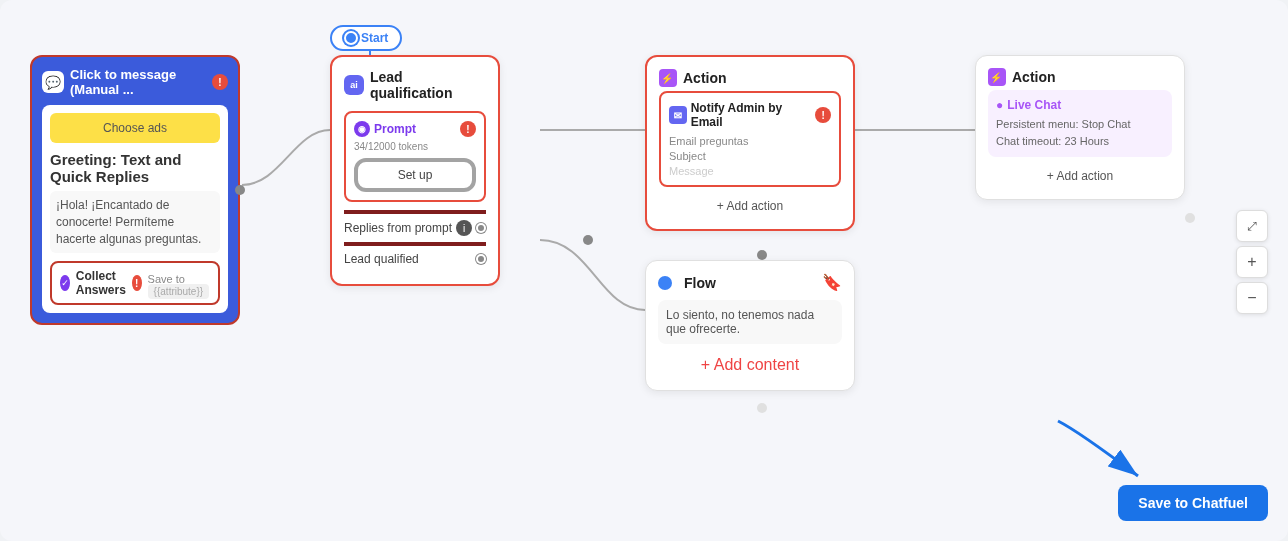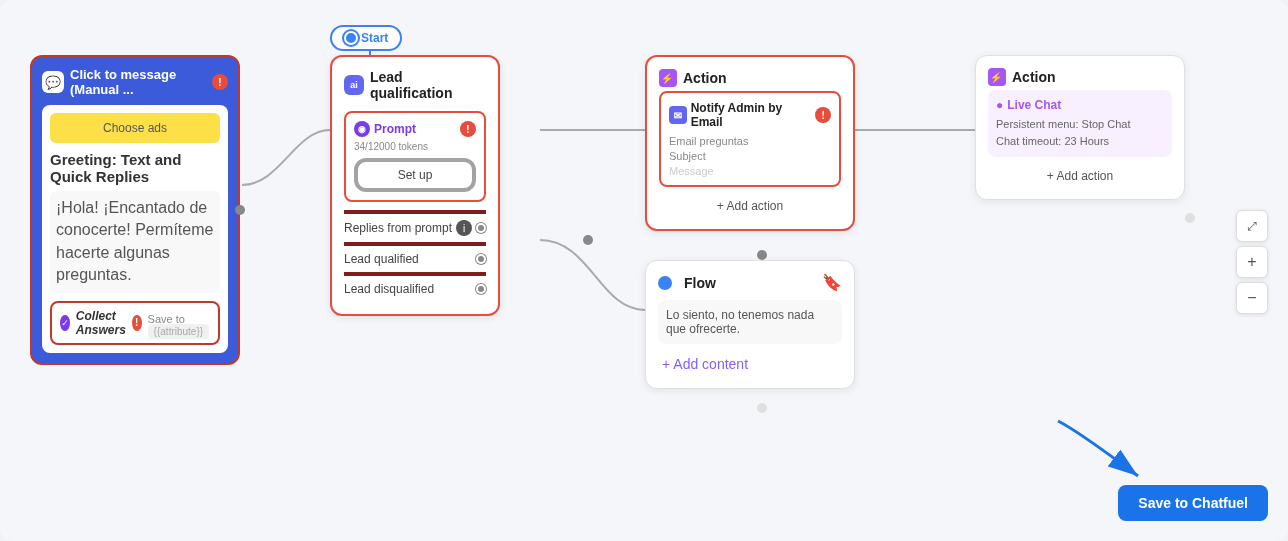--- a/index.html
+++ b/index.html
@@ -84,21 +84,21 @@
     }
 
     .greeting-label {
       font-size: 15px;
       font-weight: 600;
       color: #333;
       margin-bottom: 6px;
     }
 
     .greeting-text {
-      font-size: 16px;
+      font-size: 12px;
       color: #555;
       background: #f8f8f8;
       border-radius: 6px;
       padding: 6px;
       margin-bottom: 8px;
       line-height: 1.4;
     }
 
     .collect-answers-section {
       border: 2px solid #c0392b;
@@ -107,21 +107,20 @@
       display: flex;
       align-items: center;
       gap: 6px;
     }
 
     .collect-answers-title {
       font-size: 12px;
       font-weight: 600;
       color: #333;
       flex: 1;
-      font-style: italic;
     }
 
     .save-to-row {
       display: flex;
       align-items: center;
       gap: 4px;
       margin-top: 4px;
       font-size: 11px;
       color: #888;
     }
@@ -408,23 +407,23 @@
     .flow-content {
       background: #f8f8f8;
       border-radius: 8px;
       padding: 8px;
       margin-bottom: 8px;
       font-size: 12px;
       color: #555;
     }
 
     .add-content-link {
-      text-align: left;
-      font-size: 14px;
-      color: #8b5cf6;
+      text-align: center;
+      font-size: 16px;
+      color: #ef4444;
       cursor: pointer;
       padding: 4px;
     }
 
     
     .zoom-controls {
       position: absolute;
       right: 20px;
       top: 210px;
       display: flex;
@@ -635,24 +634,20 @@
         <span>Replies from prompt</span>
         <div style="display:flex;align-items:center;gap:4px;">
           <div class="info-icon">i</div>
           <div class="reply-dot-right"></div>
         </div>
       </div>
       <div class="reply-item">
         <span>Lead qualified</span>
         <div class="reply-dot-right"></div>
       </div>
-      <div class="reply-item">
-        <span>Lead disqualified</span>
-        <div class="reply-dot-right"></div>
-      </div>
     </div>
   </div>
 
   <div class="node node-action-email">
     <div class="node-card">
       <div class="action-header">
         <div class="lightning-icon">⚡</div>
         <span class="node-title-dark">Action</span>
       </div>
       <div class="notify-section">

